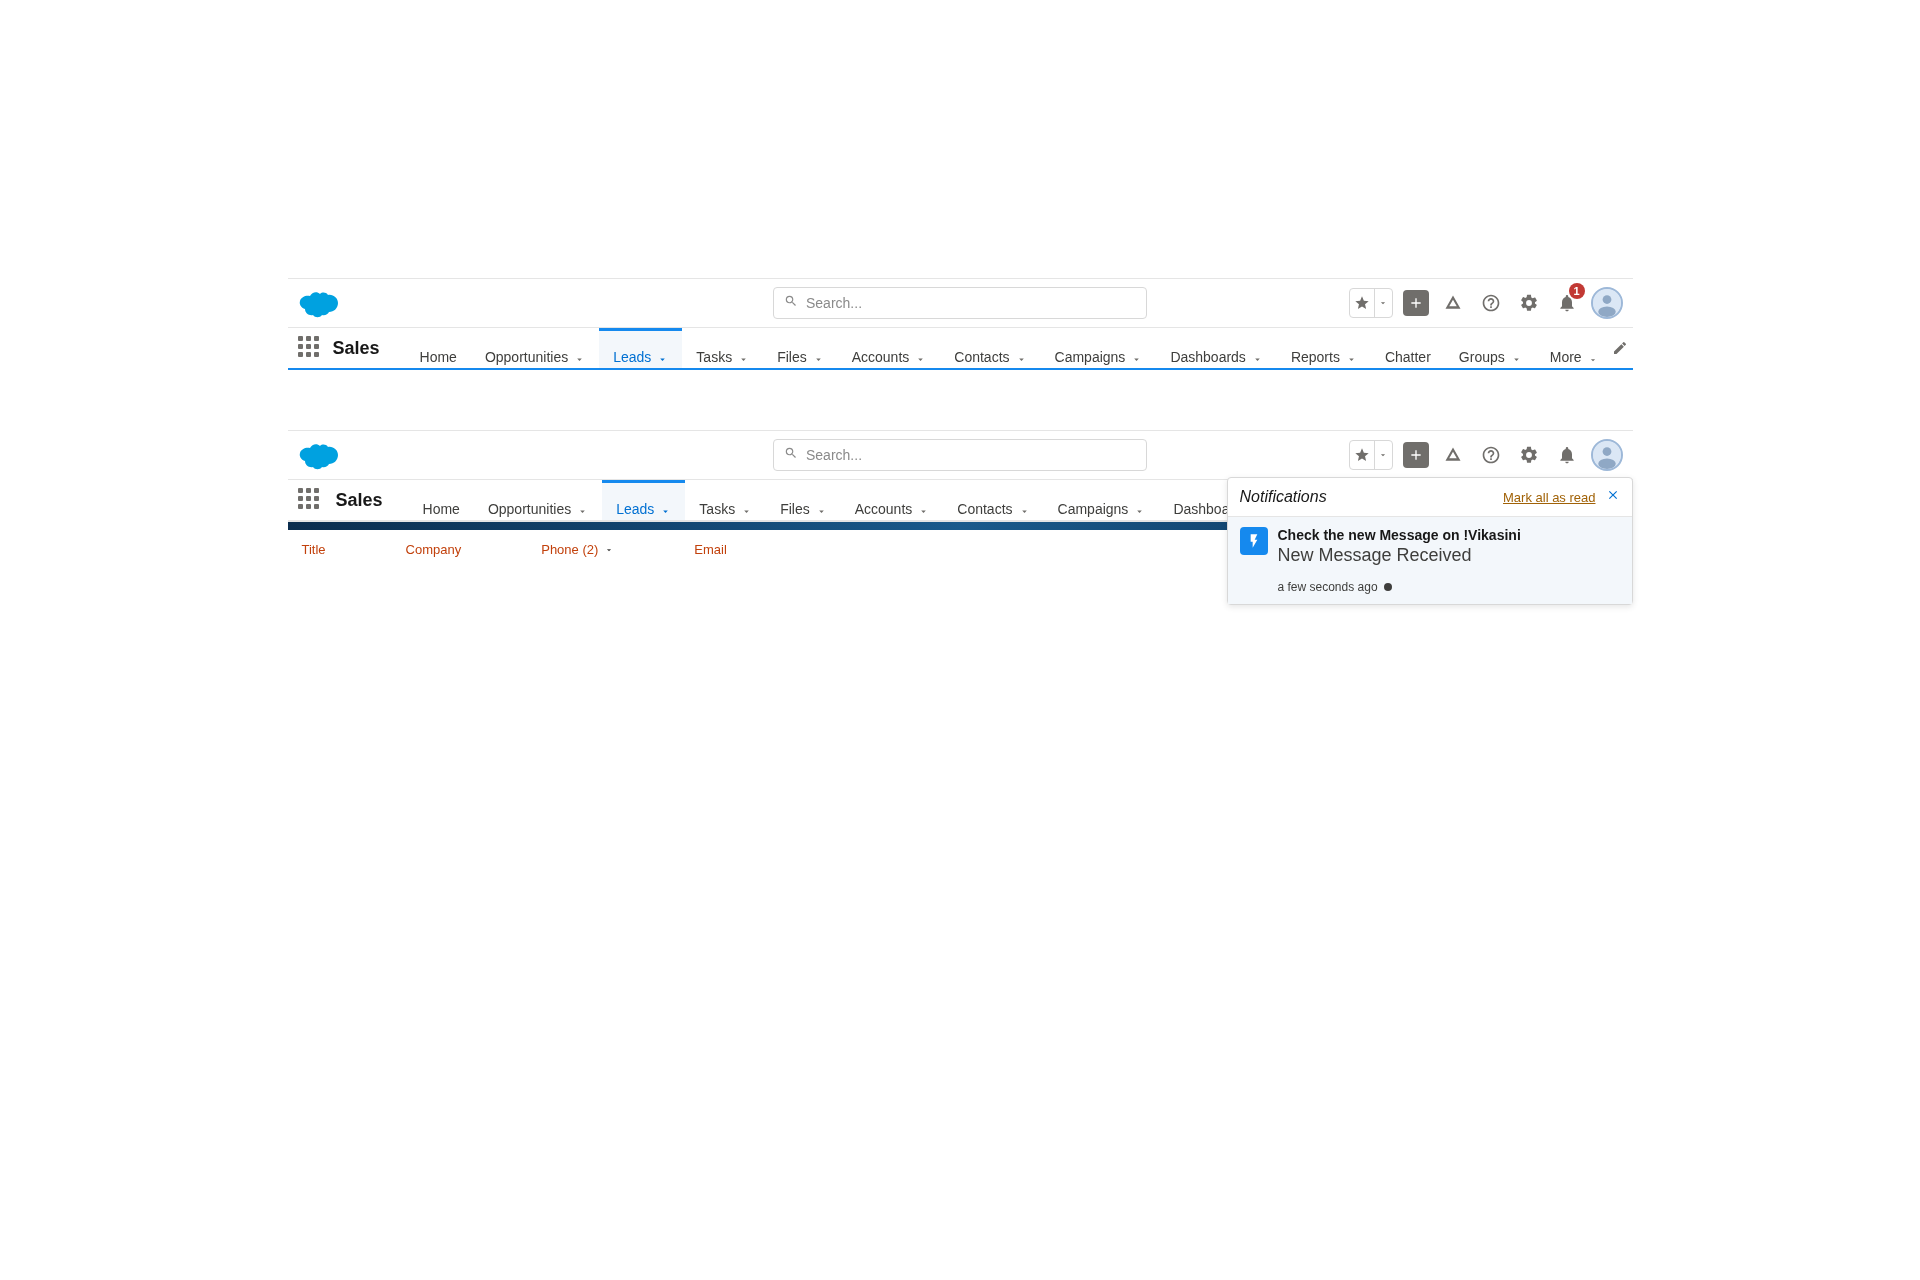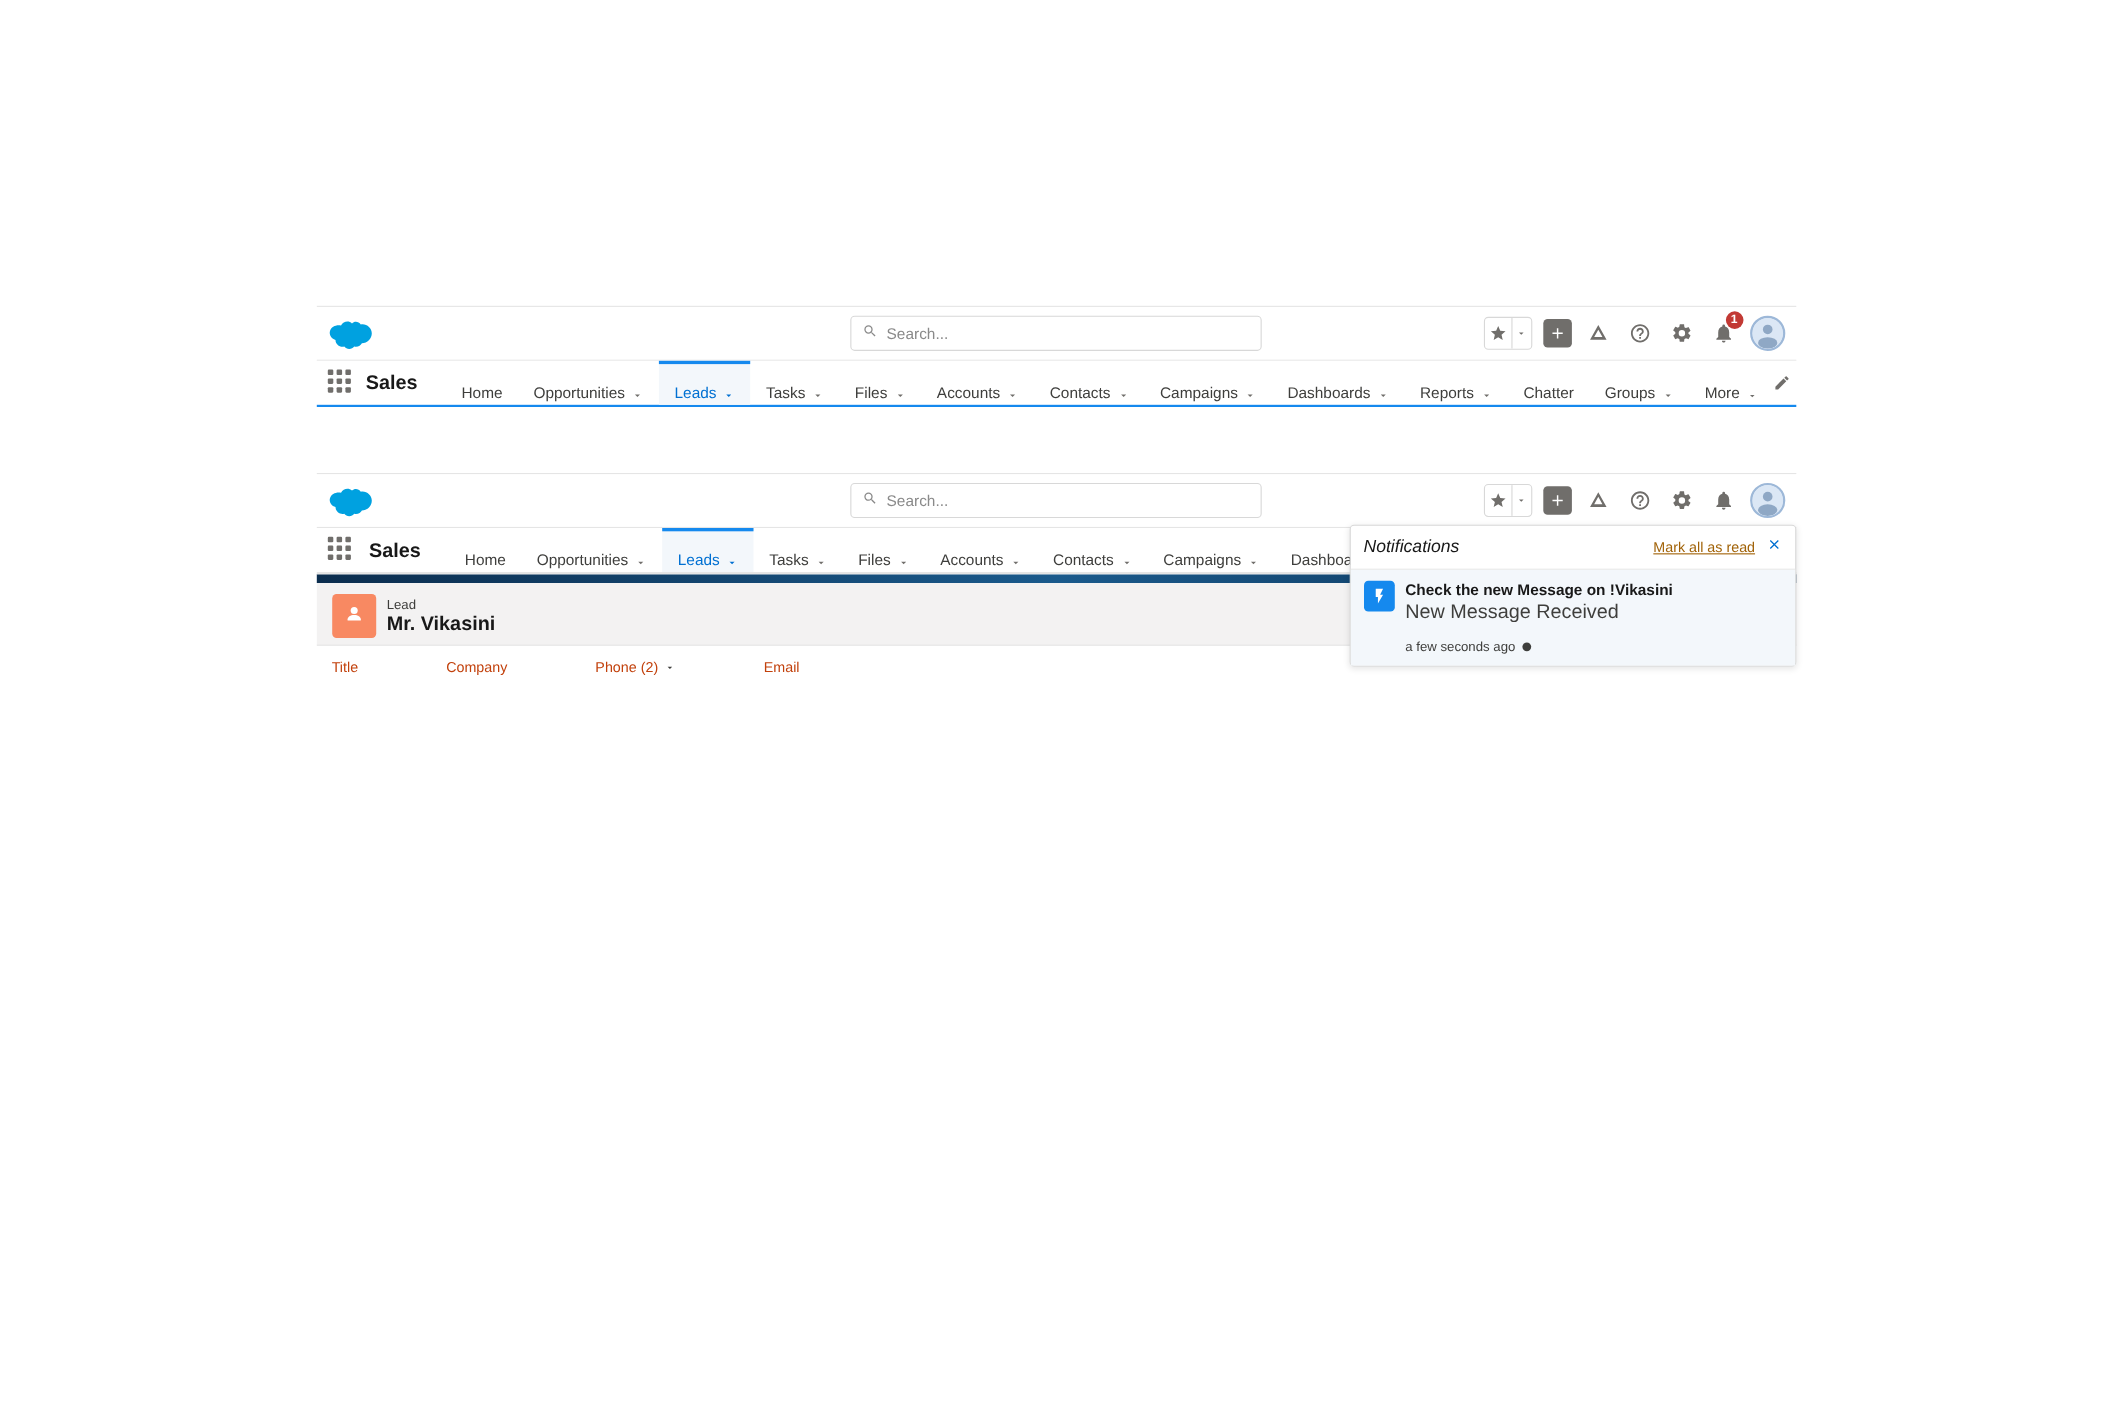--- a/index.html
+++ b/index.html
@@ -402,40 +402,20 @@
           <span>Dashboards</span>
           <svg viewBox="0 0 24 24">
             <path d="M7 10l5 5 5-5z"></path>
           </svg>
         </div>
       </div>
   </div>
 
   <div class="page-band"></div>
 
-  <div class="record-header">
-    <div class="record-icon">
-      <svg viewBox="0 0 24 24">
-          <circle cx="12" cy="7" r="3.2"></circle>
-          <path d="M12 11c-3.5 0-6 1.8-6 4v1h12v-1c0-2.2-2.5-4-6-4z"></path>
-        </svg>
-    </div>
-    <div class="record-meta">
-      <div class="rtype">Lead</div>
-      <div class="rname">Mr. Vikasini</div>
-    </div>
-    <div class="record-actions">
-      <div class="rbtn partial-btn">
-        <svg viewBox="0 0 24 24">
-            <path d="M19 13h-6v6h-2v-6H5v-2h6V5h2v6h6v2z"></path>
-          </svg>
-        <span style="color:#0070d2;">+ F</span>
-      </div>
-    </div>
-  </div>
 
   <div class="fields-row">
     <div class="fld">Title</div>
     <div class="fld">Company</div>
     <div class="fld">
       <span>Phone (2)</span>
       <svg viewBox="0 0 24 24">
           <path d="M7 10l5 5 5-5z"></path>
         </svg>
     </div>

